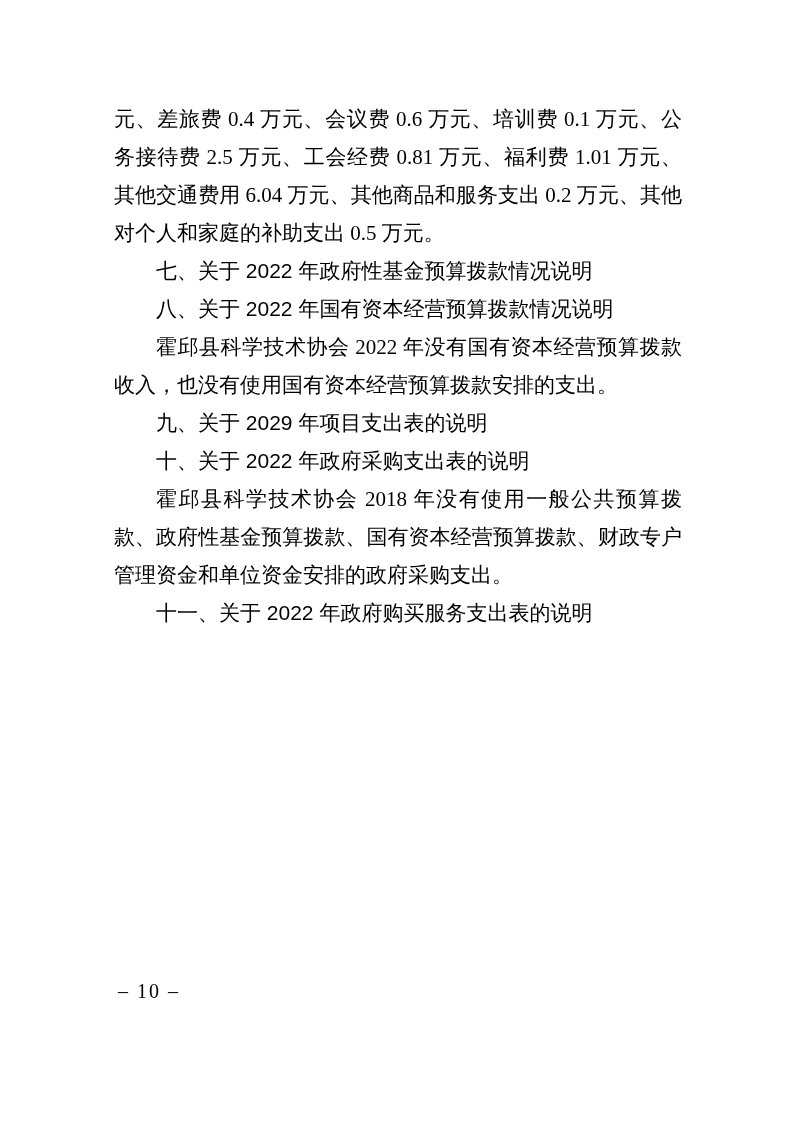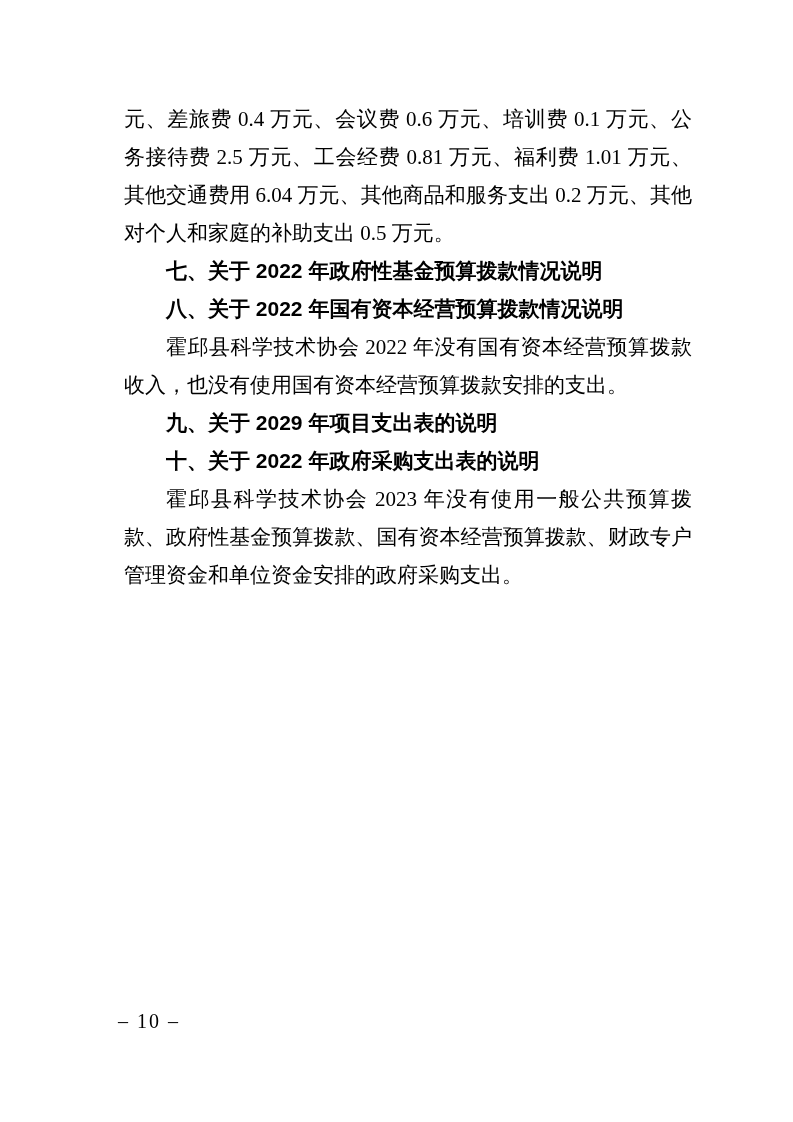--- a/index.html
+++ b/index.html
@@ -9,63 +9,64 @@
     width: 793px;
     height: 1122px;
     margin: 0 auto;
     background: #ffffff;
     overflow: hidden;
     font-family: "Liberation Serif", "DejaVu Serif", serif;
     color: #000000;
   }
   .content {
     position: absolute;
-    left: 124px;
+    left: 114px;
     top: 100px;
     width: 568px;
   }
   .para, .heading {
     margin: 0;
     font-size: 21px;
     line-height: 38px;
     text-align: justify;
     text-justify: inter-character;
     word-break: break-all;
   }
   .para {
     font-weight: 400;
     text-indent: 2em;
   }
   .para.continuation {
     text-indent: 0;
   }
   .heading {
     font-family: "Liberation Sans", "DejaVu Sans", sans-serif;
-    font-weight: 700;
+    font-weight: 400;
     text-indent: 2em;
     text-align: left;
   }
   .footer {
     position: absolute;
     left: 118px;
-    top: 1006px;
+    top: 976px;
     font-size: 20px;
     line-height: 30px;
     font-family: "Liberation Serif", "DejaVu Serif", serif;
     color: #000000;
     letter-spacing: 2px;
   }
 </style>
 </head>
 <body>
 
 <div class="page">
   <div class="content">
     <p class="para continuation">元、差旅费 0.4 万元、会议费 0.6 万元、培训费 0.1 万元、公务接待费 2.5 万元、工会经费 0.81 万元、福利费 1.01 万元、其他交通费用 6.04 万元、其他商品和服务支出 0.2 万元、其他对个人和家庭的补助支出 0.5 万元。</p>
     <p class="heading">七、关于 2022 年政府性基金预算拨款情况说明</p>
     <p class="heading">八、关于 2022 年国有资本经营预算拨款情况说明</p>
     <p class="para">霍邱县科学技术协会 2022 年没有国有资本经营预算拨款收入，也没有使用国有资本经营预算拨款安排的支出。</p>
     <p class="heading">九、关于 2029 年项目支出表的说明</p>
     <p class="heading">十、关于 2022 年政府采购支出表的说明</p>
-    <p class="para">霍邱县科学技术协会 2023 年没有使用一般公共预算拨款、政府性基金预算拨款、国有资本经营预算拨款、财政专户管理资金和单位资金安排的政府采购支出。</p>
+    <p class="para">霍邱县科学技术协会 2018 年没有使用一般公共预算拨款、政府性基金预算拨款、国有资本经营预算拨款、财政专户管理资金和单位资金安排的政府采购支出。</p>
+    <p class="heading">十一、关于 2022 年政府购买服务支出表的说明</p>
   </div>
   <div class="footer">– 10 –</div>
 </div>
 
 </body></html>

